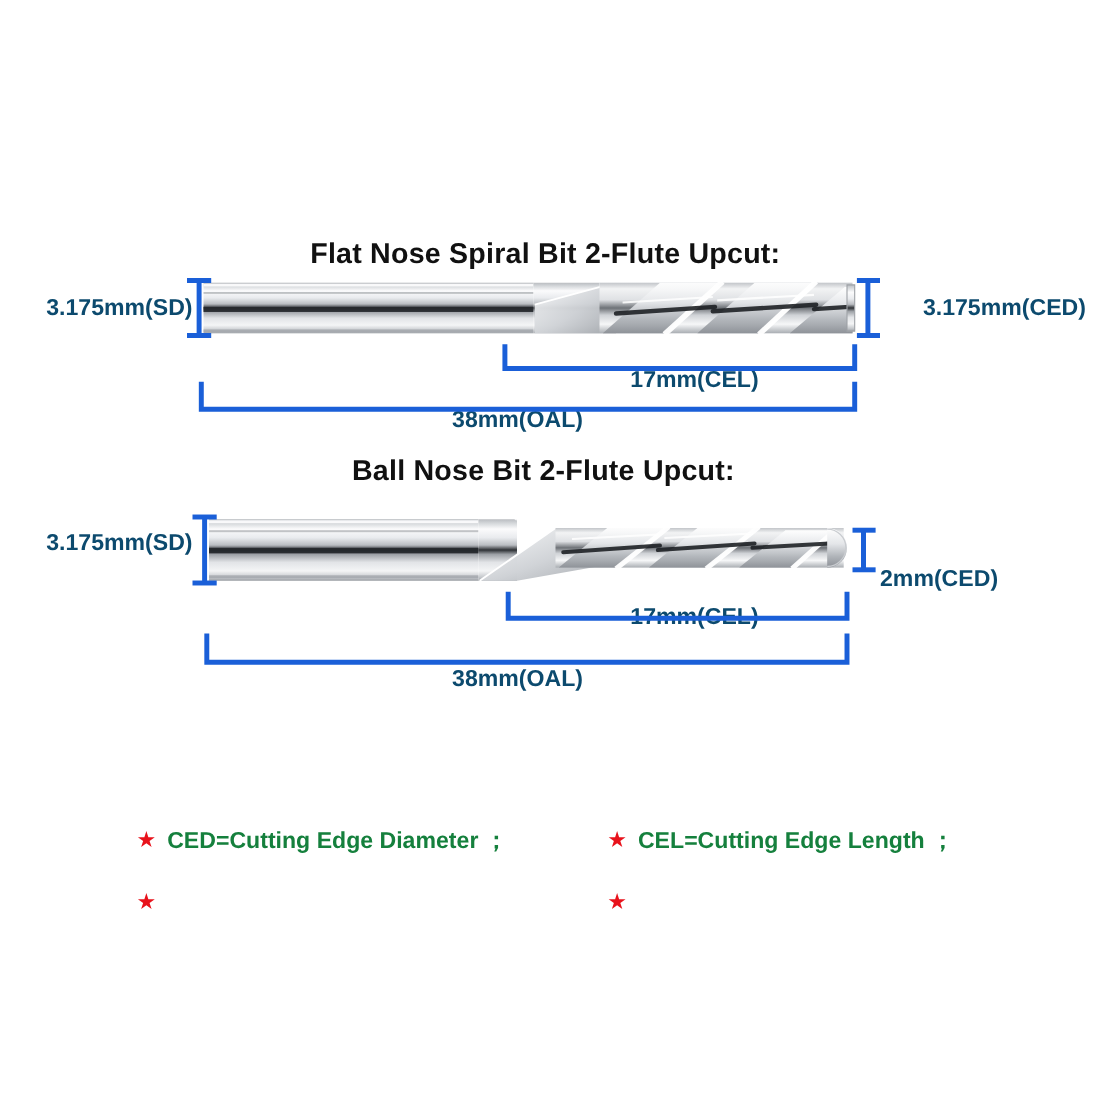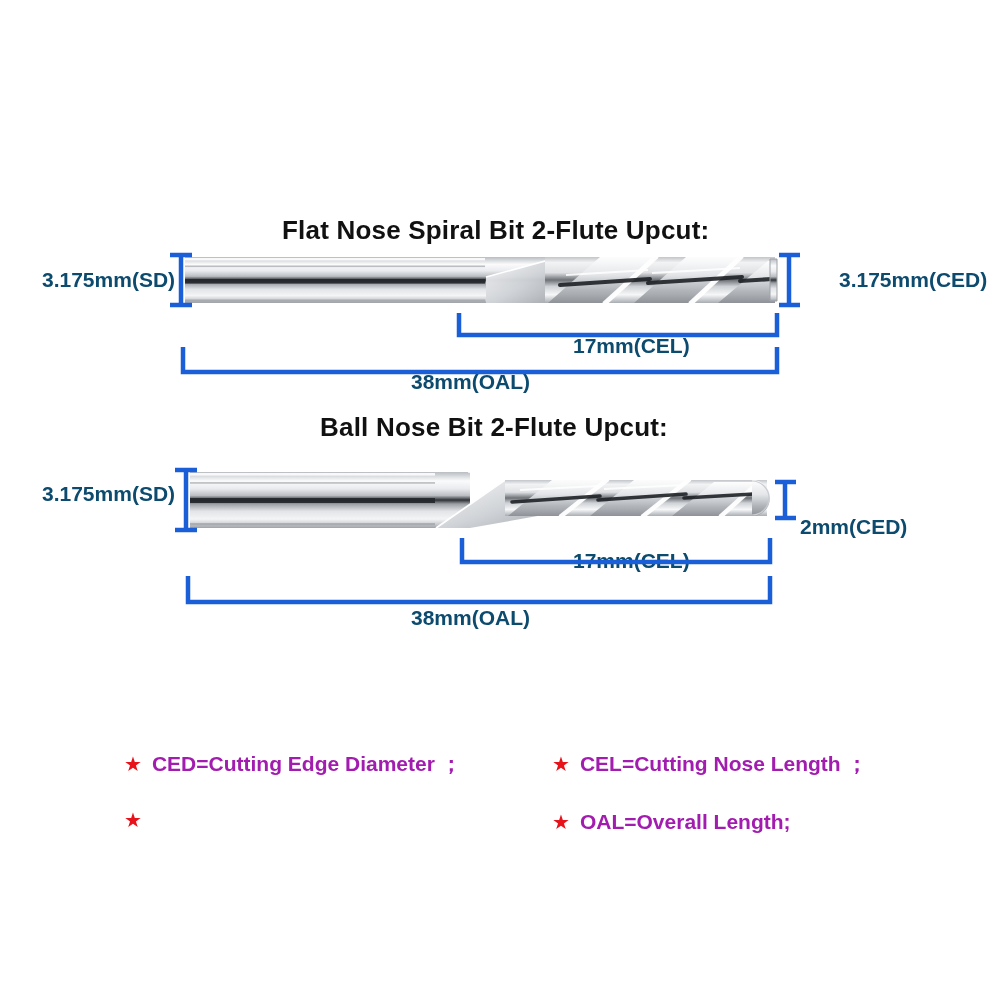--- a/index.html
+++ b/index.html
@@ -15,21 +15,21 @@
     font-weight:bold;font-size:26px;letter-spacing:.2px;
     color:#111;white-space:nowrap;
   }
 
   .dim-label{
     font-weight:bold;font-size:21px;color:#0c4a6e;white-space:nowrap;
   }
 
   .legend-row{display:flex;align-items:center;gap:10px;white-space:nowrap;}
   .legend-star{color:#e8121b;font-size:20px;line-height:1;}
-  .legend-text{font-weight:bold;font-size:21px;color:#a21caf;}
+  .legend-text{font-weight:bold;font-size:21px;color:#15803d;}
 
   svg{display:block;overflow:visible;}
 </style>
 </head>
 <body>
 
 <div class="stage">
 
   <svg width="0" height="0" style="position:absolute">
     <defs>
@@ -209,25 +209,24 @@
     </g>
   </svg>
 
   <div class="abs legend-row" style="left:124px;top:750px;">
     <span class="legend-star">★</span>
     <span class="legend-text">CED=Cutting Edge Diameter ；</span>
   </div>
 
   <div class="abs legend-row" style="left:552px;top:750px;">
     <span class="legend-star">★</span>
-    <span class="legend-text">CEL=Cutting Nose Length ；</span>
+    <span class="legend-text">CEL=Cutting Edge Length ；</span>
   </div>
 
   <div class="abs legend-row" style="left:124px;top:810px;">
     <span class="legend-star">★</span>
   </div>
 
   <div class="abs legend-row" style="left:552px;top:810px;">
     <span class="legend-star">★</span>
-    <span class="legend-text">OAL=Overall Length;</span>
   </div>
 
 </div>
 
 </body></html>

